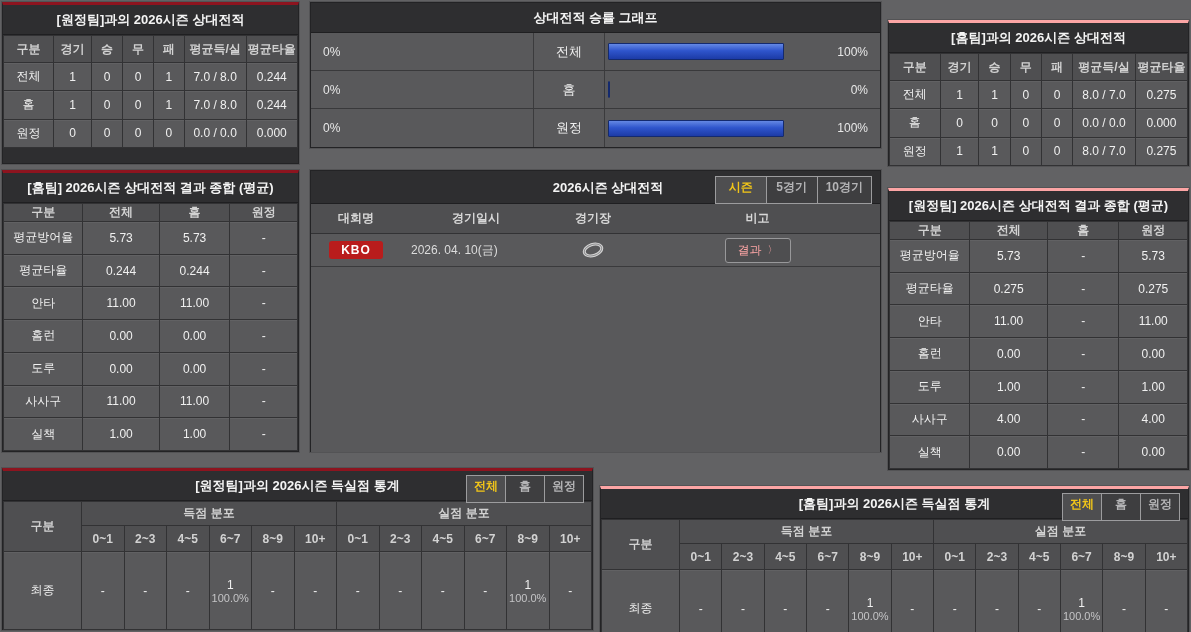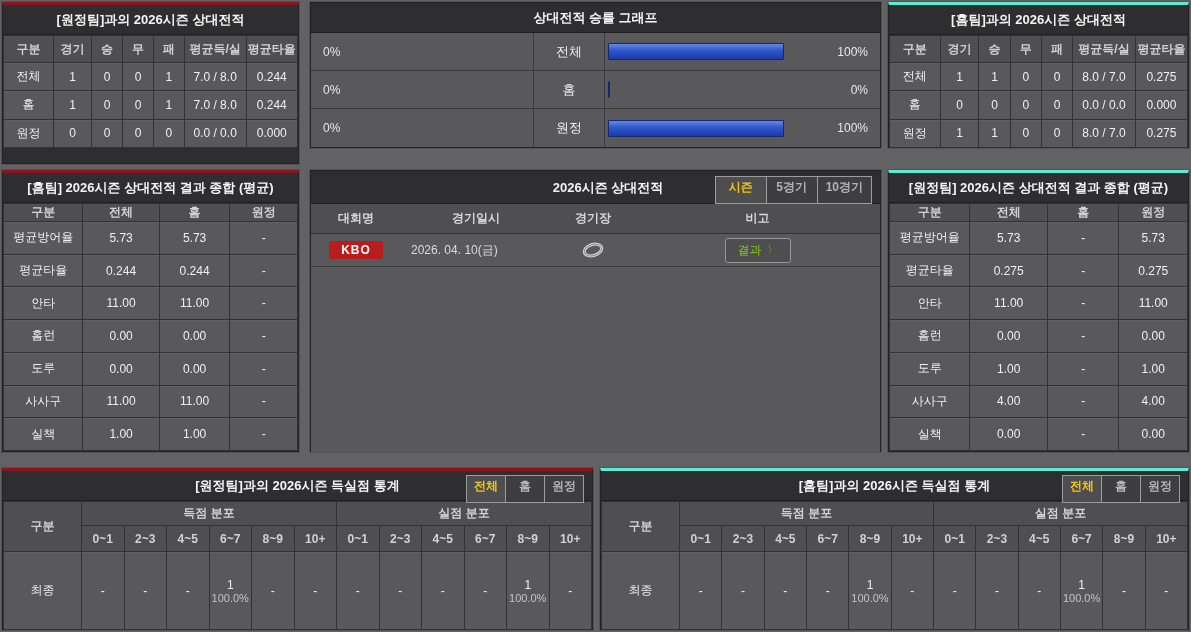--- a/index.html
+++ b/index.html
@@ -5,21 +5,21 @@
   * { margin:0; padding:0; box-sizing:border-box; }
   html,body { width:1191px; height:632px; }
   body {
     background:#626264;
     font-family:"Liberation Sans","DejaVu Sans",sans-serif;
     position:relative; overflow:hidden;
     font-size:12px; color:#f0f0f0;
   }
   .panel { position:absolute; background:#2e2e30; border:1px solid #232325; box-shadow:0 0 0 1px rgba(0,0,0,0.15); }
   .panel.red  { border-top:3px solid #8d141f; }
-  .panel.blue { border-top:3px solid #5eead4; }
+  .panel.blue { border-top:3px solid #fca5a5;margin-top:18px; }
   .ptitle {
     height:30px; line-height:30px; text-align:center;
     background:#2e2e30; color:#f4f4f4; font-weight:bold; font-size:13px;
     position:relative; border-bottom:1px solid #1f1f21;
   }
   
   table.grid { width:100%; border-collapse:collapse; table-layout:fixed; }
   .grid th {
     background:#4f4f51; color:#d2d2d2; font-weight:bold; font-size:12px;
     border:1px solid #323234; text-align:center;
@@ -76,21 +76,21 @@
     padding:2px 12px; border-radius:3px; letter-spacing:1px;
   }
   .vs { font-size:11px; margin:0 10px; }
   .c-game span { margin:0 4px; }
   .team { color:#e8e8e8; font-size:13px; }
   .score { color:#e8e8e8; font-size:13px; }
   .dash { color:#bdbdbf; }
   .win { color:#f0c419; font-weight:bold; }
   .result-btn {
     background:#4e4e50; border:1px solid #98989a; border-radius:3px;
-    color:#84cc16; font-size:12px; padding:3px 12px; cursor:pointer;
+    color:#fca5a5; font-size:12px; padding:3px 12px; cursor:pointer;
     font-family:inherit; display:inline-flex; align-items:center; gap:6px;
   }
   
   .bt { height:129px; }
   .bt thead tr.r1 th { height:24px; }
   .bt thead tr.r2 th { height:26px; }
   .bt td .cnt { color:#f0f0f0; }
   .bt td .pct { color:#c4c4c6; font-size:11px; }
   .rowlabel { font-size:12px; }
 </style>

